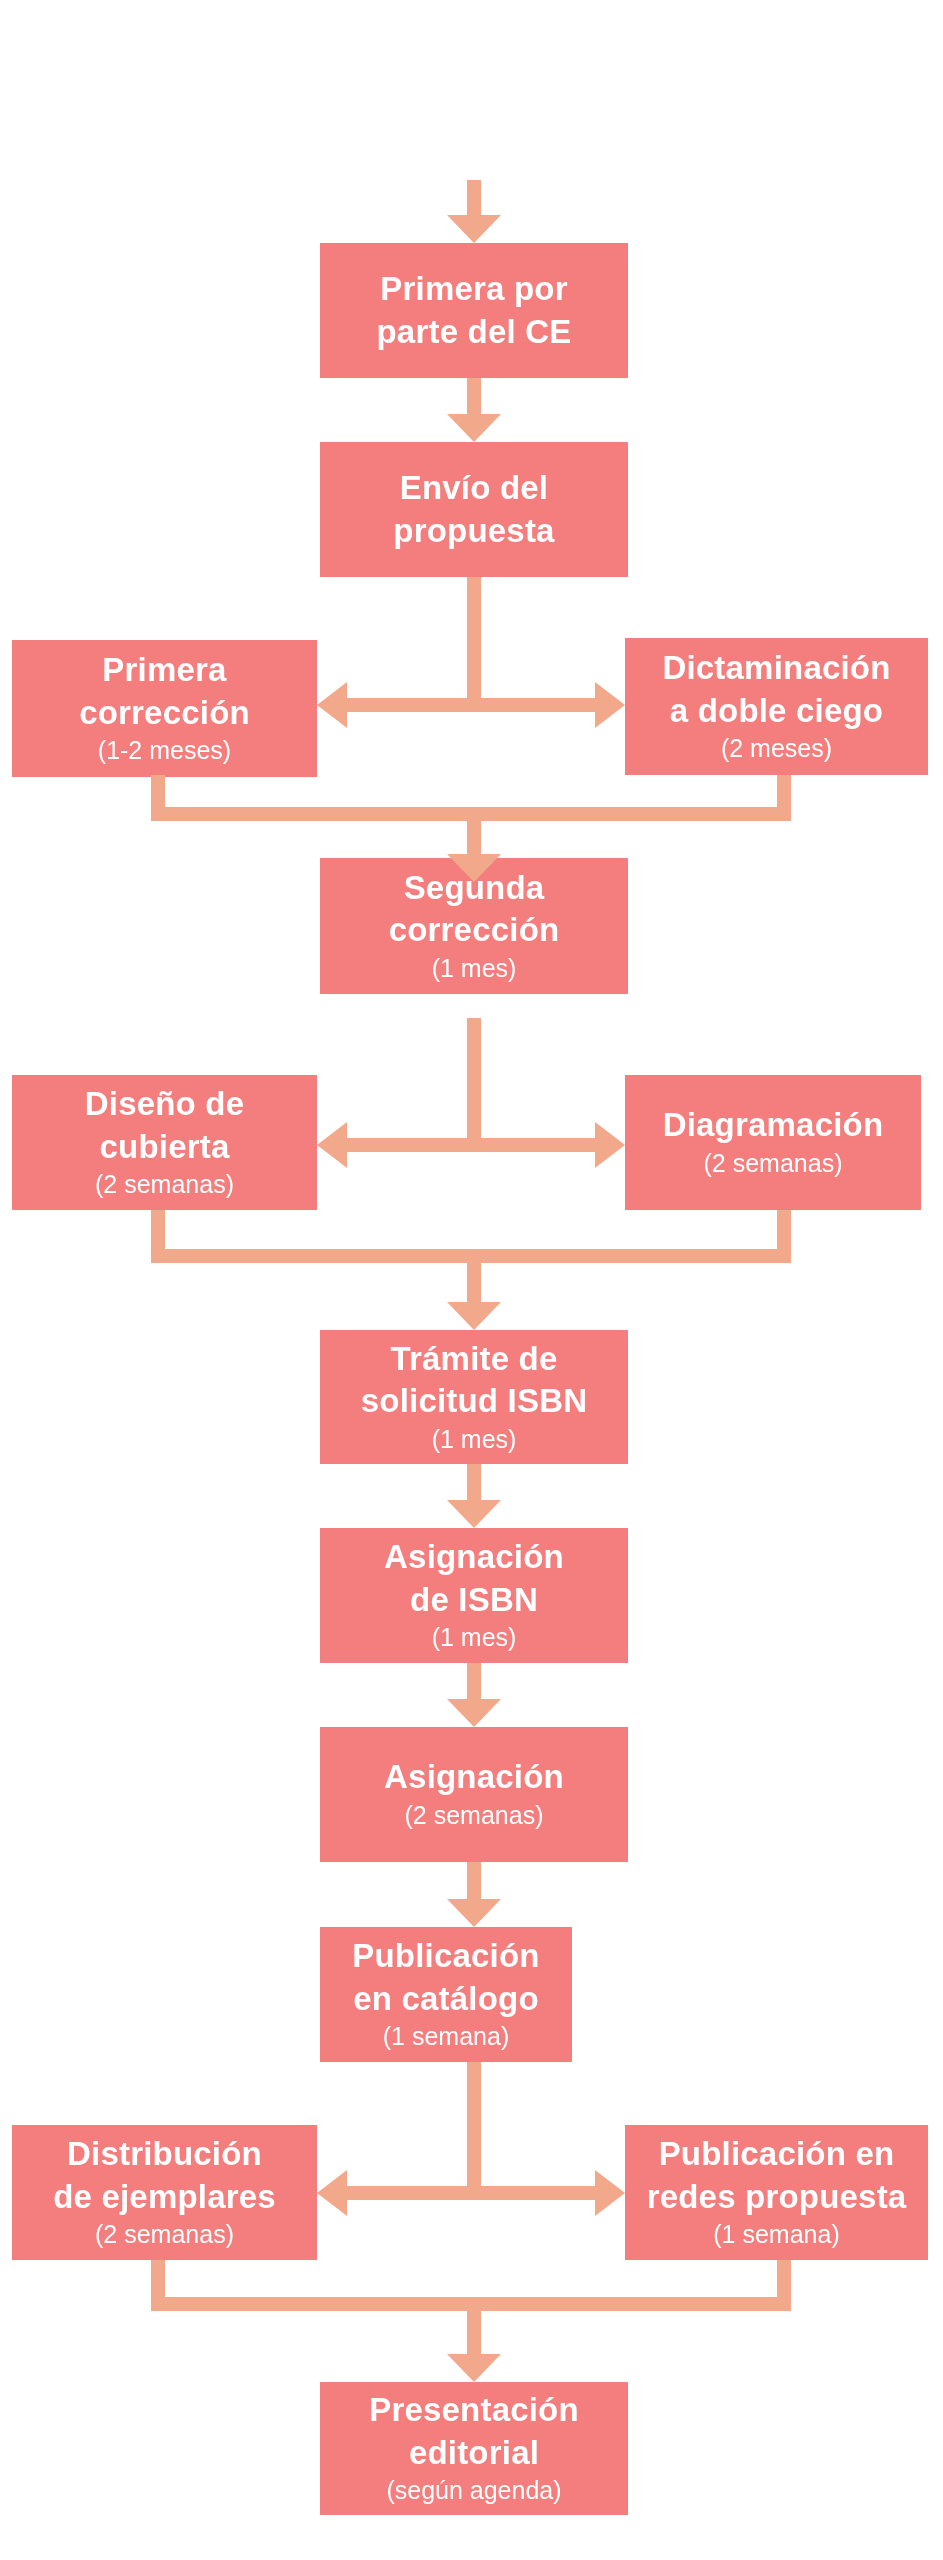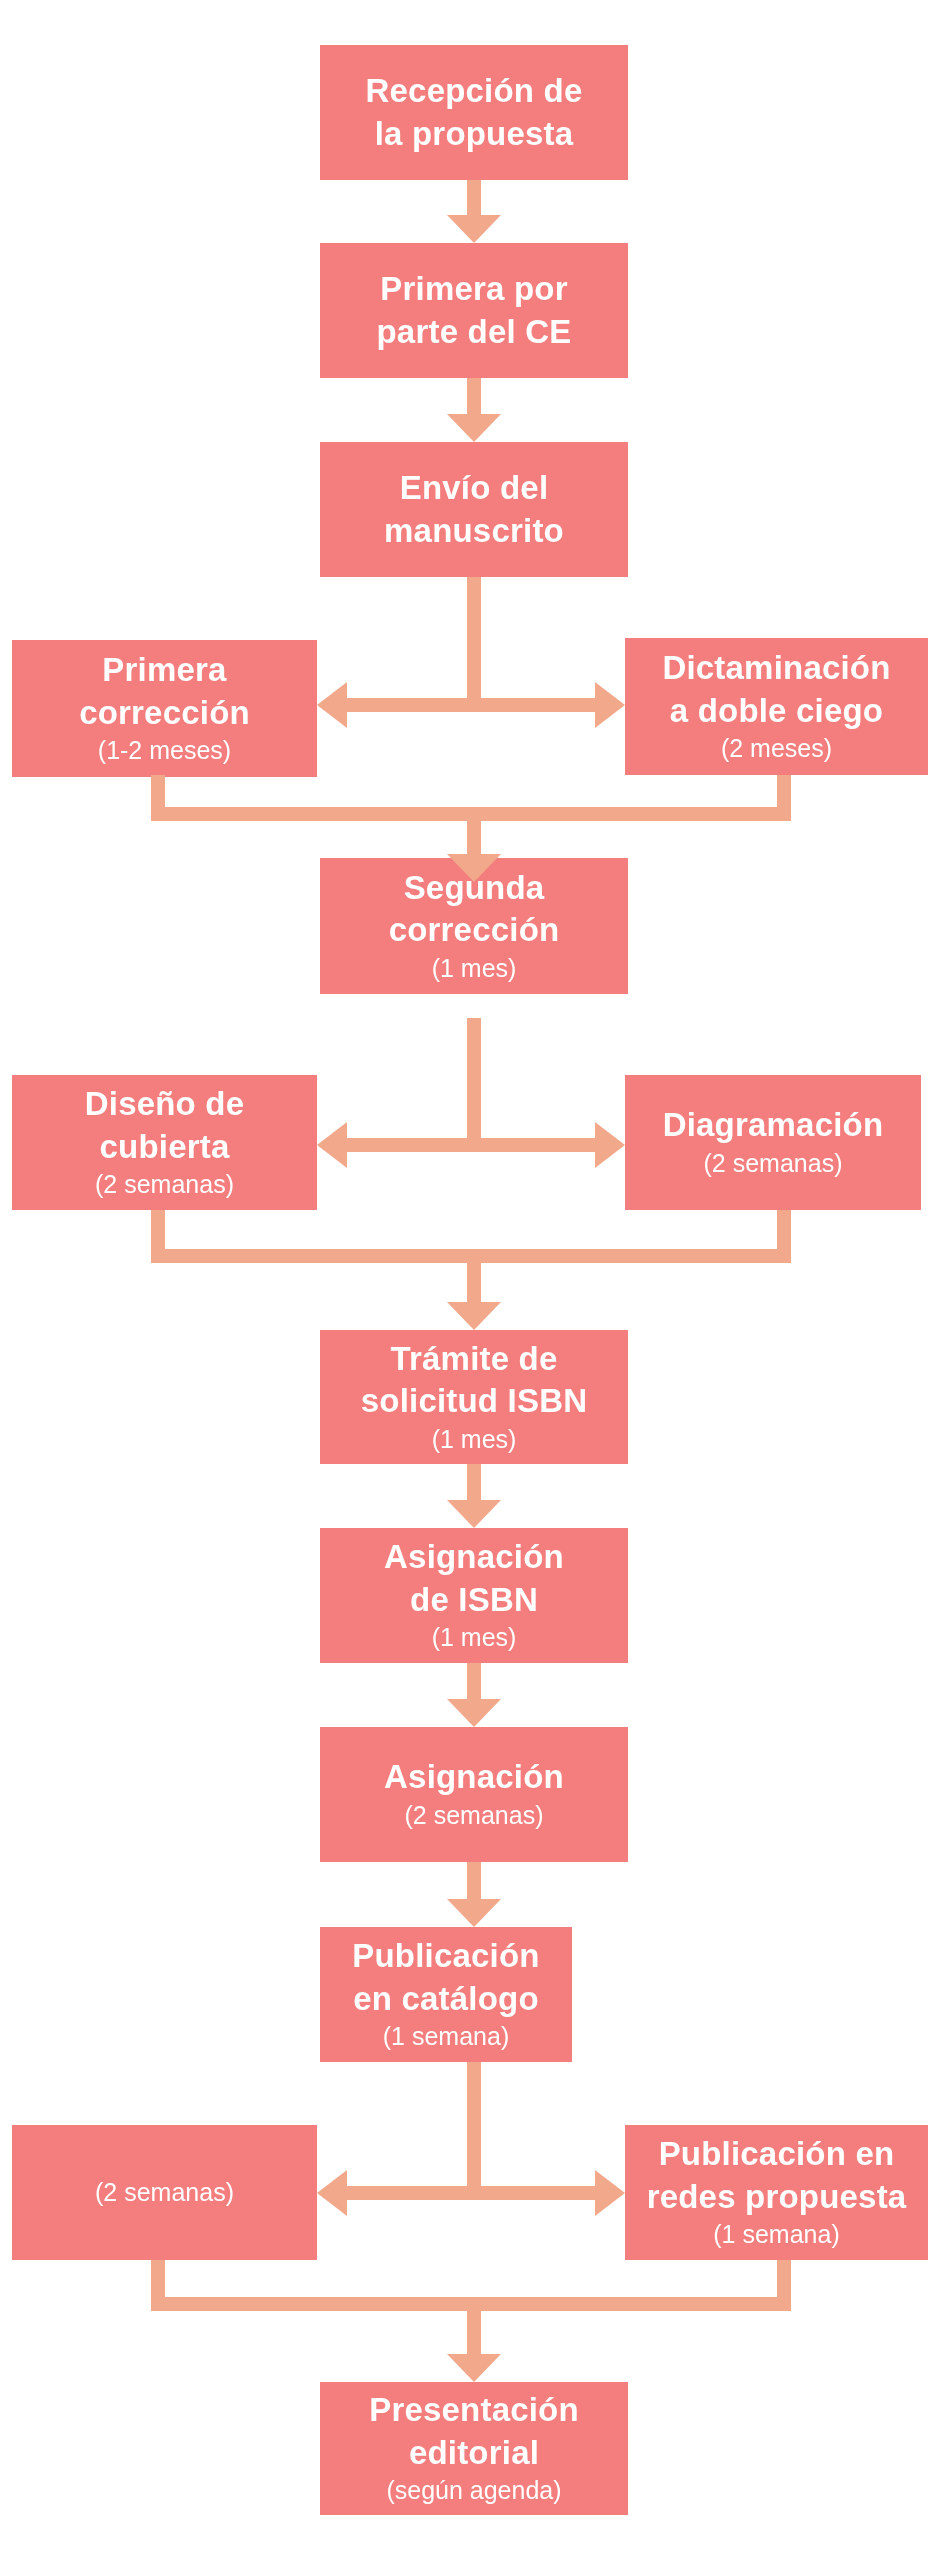--- a/index.html
+++ b/index.html
@@ -52,33 +52,29 @@
     border-top:23px solid transparent;
     border-bottom:23px solid transparent;
     border-left:30px solid var(--arrow-color);
   }
 </style>
 </head>
 <body>
 
 <div class="canvas">
 
-  <div class="node" style="left:320px;top:45px;width:308px;height:135px">
-    <div class="title">Recepción de
-la propuesta</div>
-  </div>
 
   <div class="node" style="left:320px;top:243px;width:308px;height:135px">
     <div class="title">Primera por
 parte del CE</div>
   </div>
 
   <div class="node" style="left:320px;top:442px;width:308px;height:135px">
     <div class="title">Envío del
-manuscrito</div>
+propuesta</div>
   </div>
 
   <div class="node" style="left:12px;top:640px;width:305px;height:137px">
     <div class="title">Primera
 corrección</div>
     <div class="duration">(1-2 meses)</div>
   </div>
 
   <div class="node" style="left:625px;top:638px;width:303px;height:137px">
     <div class="title">Dictaminación
@@ -120,20 +116,22 @@
     <div class="duration">(2 semanas)</div>
   </div>
 
   <div class="node" style="left:320px;top:1927px;width:252px;height:135px">
     <div class="title">Publicación
 en catálogo</div>
     <div class="duration">(1 semana)</div>
   </div>
 
   <div class="node" style="left:12px;top:2125px;width:305px;height:135px">
+    <div class="title">Distribución
+de ejemplares</div>
     <div class="duration">(2 semanas)</div>
   </div>
 
   <div class="node" style="left:625px;top:2125px;width:303px;height:135px">
     <div class="title">Publicación en
 redes propuesta</div>
     <div class="duration">(1 semana)</div>
   </div>
 
   <div class="node" style="left:320px;top:2382px;width:308px;height:133px">

